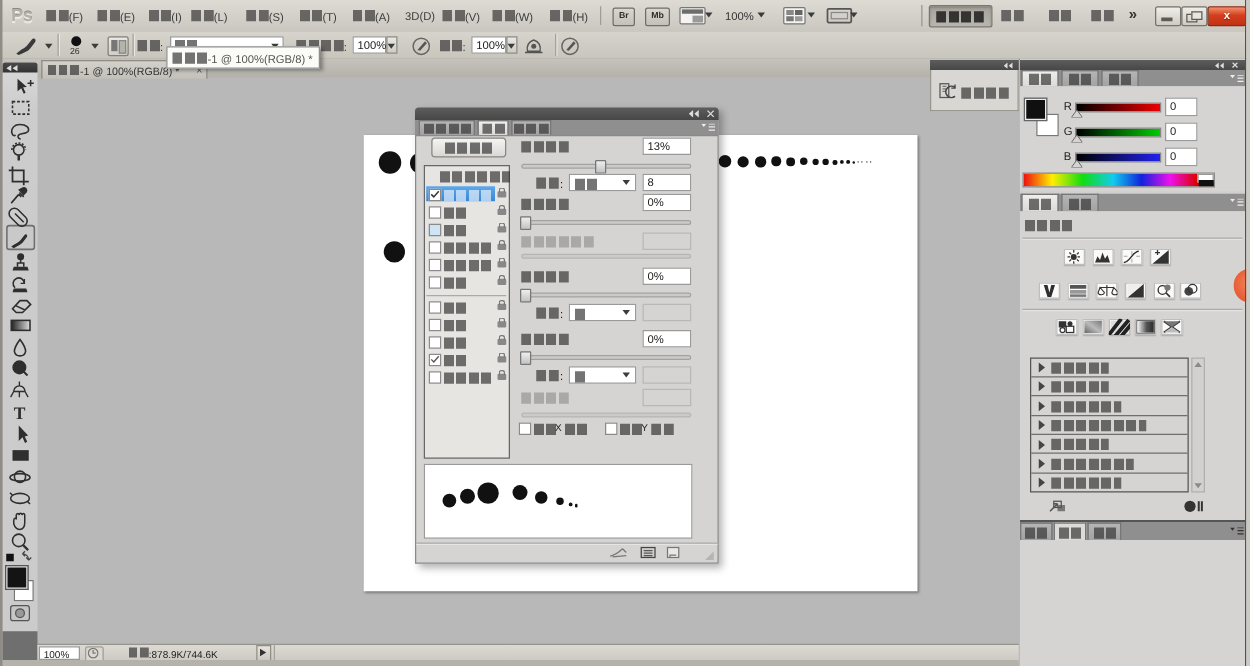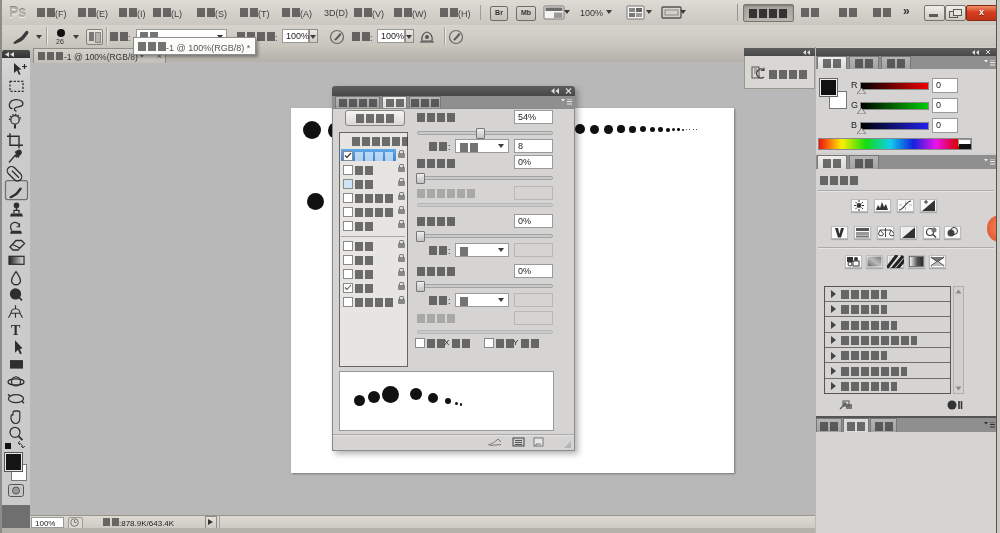--- a/index.html
+++ b/index.html
@@ -268,21 +268,21 @@
 <div class="abs dot" style="left:692.5px;top:129px;width:1.2px;height:1.2px"></div>
 <div class="abs dot" style="left:696px;top:129.3px;width:1px;height:1px"></div>
 
 <div class="abs" id="statusbar" style="left:30px;top:515px;width:785px;height:13px;background:linear-gradient(#dcdad3,#ccc9c2);border-top:1px solid #98958d"></div>
 <div class="abs" style="left:31px;top:517px;width:33px;height:11px;background:#fff;border:1px solid #999;font-size:8px;color:#222;line-height:11px;padding-left:3px;box-sizing:border-box">100%</div>
 <div class="abs" style="left:68px;top:517px;width:13px;height:11px;background:#dad8d1;border:1px solid #a09d95;border-radius:2px"></div>
 <svg class="abs" style="left:70px;top:518px" width="9" height="9">
       <circle cx="4.5" cy="4.5" r="3.8" fill="none" stroke="#777"></circle>
       <path d="M4.5 2 v2.5 h2" stroke="#777" fill="none"></path>
     </svg>
-<div class="abs" style="left:103px;top:518px"><span class="zh zh8" style="width:16px"></span><span style="font-size:8px;color:#222">:878.9K/643.4K</span></div>
+<div class="abs" style="left:103px;top:518px"><span class="zh zh8" style="width:16px"></span><span style="font-size:8px;color:#222">:878.9K/744.6K</span></div>
 <div class="abs" style="left:205px;top:516px;width:10px;height:11px;background:linear-gradient(#e6e4dd,#ccc9c2);border:1px solid #908d85"></div>
 <svg class="abs" style="left:208px;top:519px" width="5" height="6">
       <path d="M0 0 L5 3 L0 6 Z" fill="#333"></path>
     </svg>
 <div class="abs" style="left:219px;top:515px;width:1px;height:13px;background:#a5a29a"></div>
 <div class="abs" style="left:0px;top:528px;width:815px;height:5px;background:#b5b2ab"></div>
 
 <div class="abs" id="rightdock" style="left:816px;top:47px;width:181px;height:486px;background:#d0cfcd"></div>
 
 <div class="abs pheader" style="left:816px;top:48px;width:180px;height:8px"></div>
@@ -552,21 +552,21 @@
       <svg class="abs" style="left:12px;top:198px" width="8" height="7">
         <path d="M1 3.5 L3 5.5 L7 1" stroke="#555" fill="none" stroke-width="1.1"></path>
       </svg>
       <div class="abs zhsp" style="left:23px;top:198px;width:18px"></div>
       <div class="abs lock" style="left:66px;top:199px"></div>
 <div class="abs chk" style="left:11px;top:211px"></div>
       <div class="abs zhsp" style="left:23px;top:212px;width:38px"></div>
       <div class="abs lock" style="left:66px;top:213px"></div>
 
 <div class="abs zhsp" style="left:85px;top:27px;width:38px"></div>
-<div class="abs whitebox" style="left:182px;top:24px;width:39px;height:14px">54%</div>
+<div class="abs whitebox" style="left:182px;top:24px;width:39px;height:14px">13%</div>
 <div class="abs slider" style="left:85px;top:45px;width:134px"></div>
 <div class="abs sthumb" style="left:144px;top:42px"></div>
 <div class="abs zhsp" style="left:97px;top:56px;width:18px"></div>
       <div class="abs" style="left:116px;top:56px;font-size:9px">:</div>
 <div class="abs ddown" style="left:123px;top:53px;width:54px;height:14px"><span class="zh" style="width:18px;margin:3px 0 0 4px"></span></div>
 <div class="abs caret" style="left:166px;top:58px"></div>
 <div class="abs whitebox" style="left:182px;top:53px;width:39px;height:14px">8</div>
 <div class="abs zhsp" style="left:85px;top:73px;width:38px"></div>
 <div class="abs whitebox" style="left:182px;top:69px;width:39px;height:14px">0%</div>
 <div class="abs slider" style="left:85px;top:90px;width:134px"></div>

